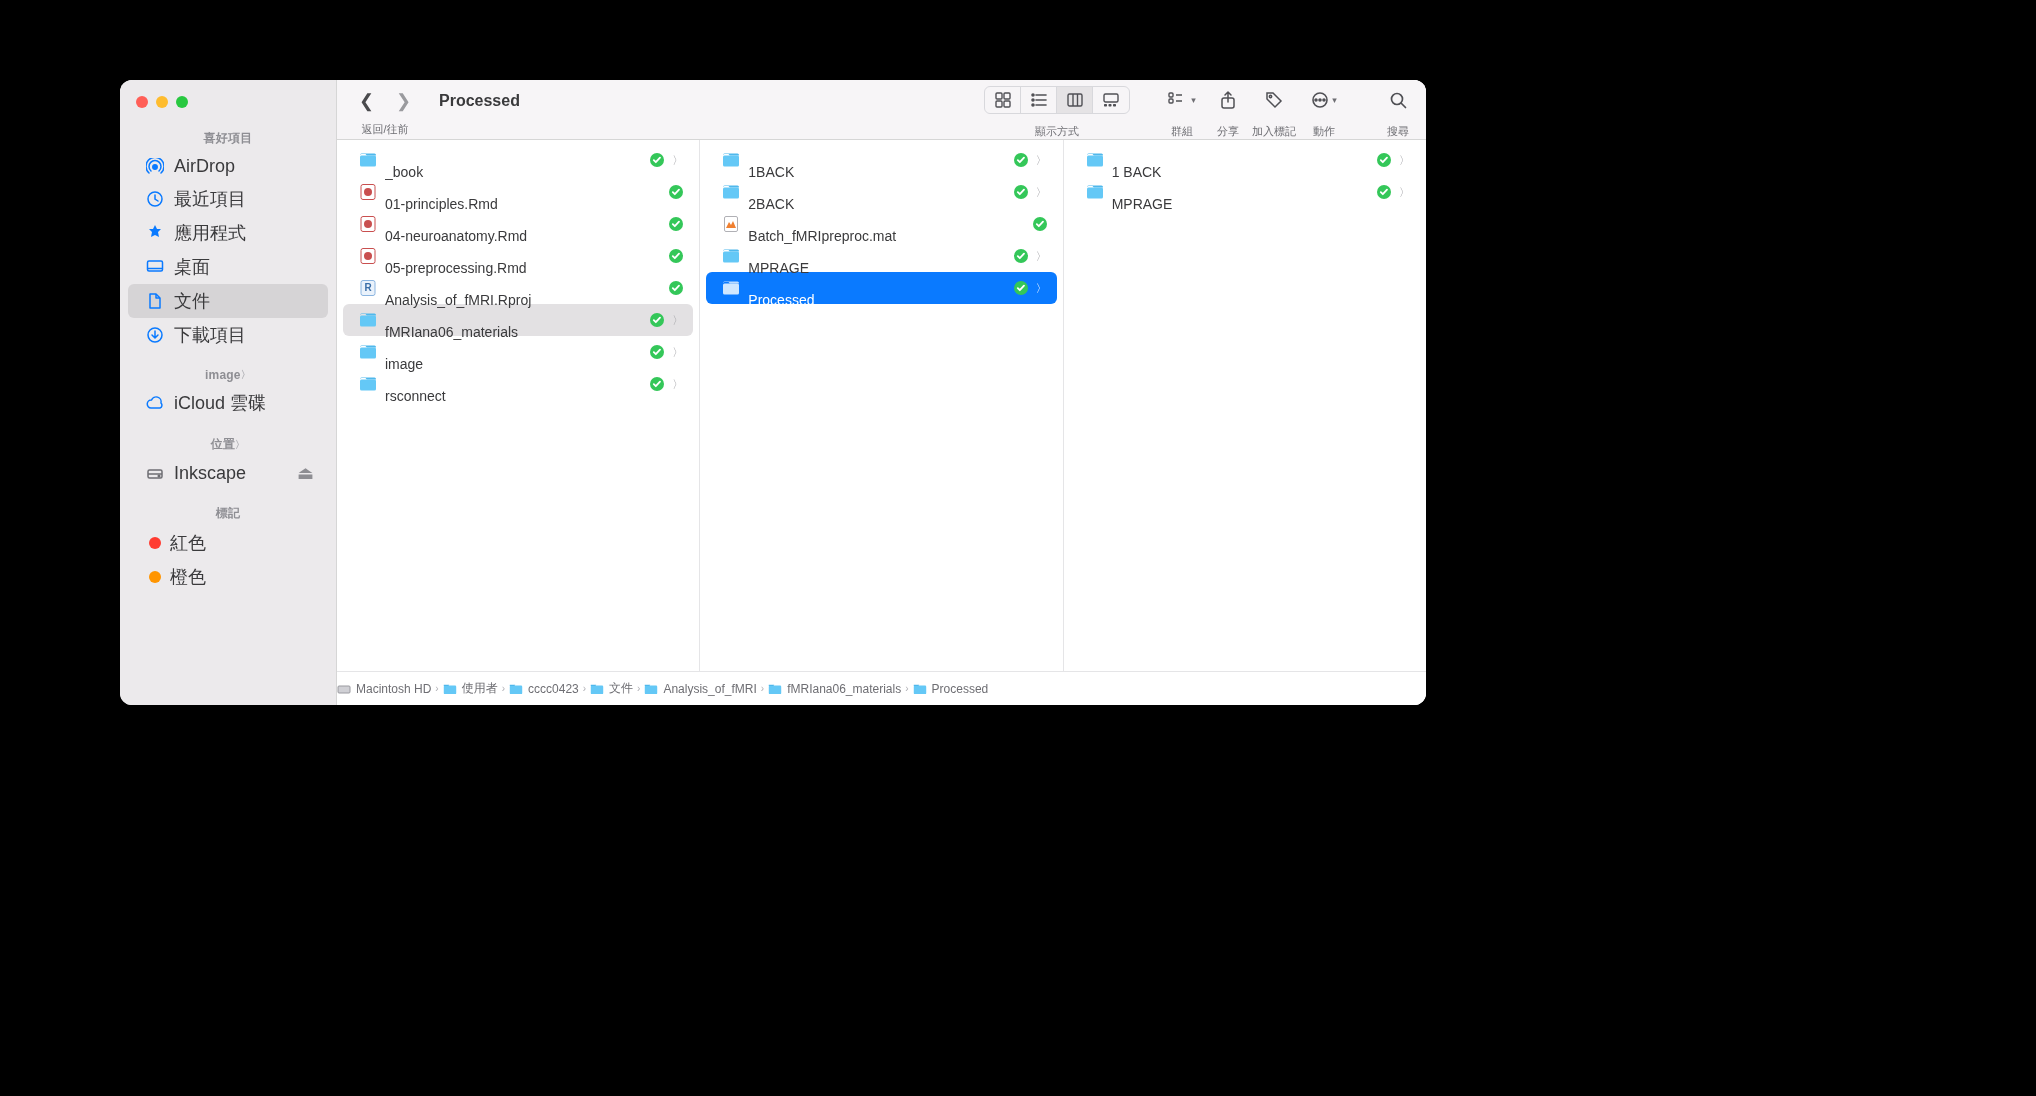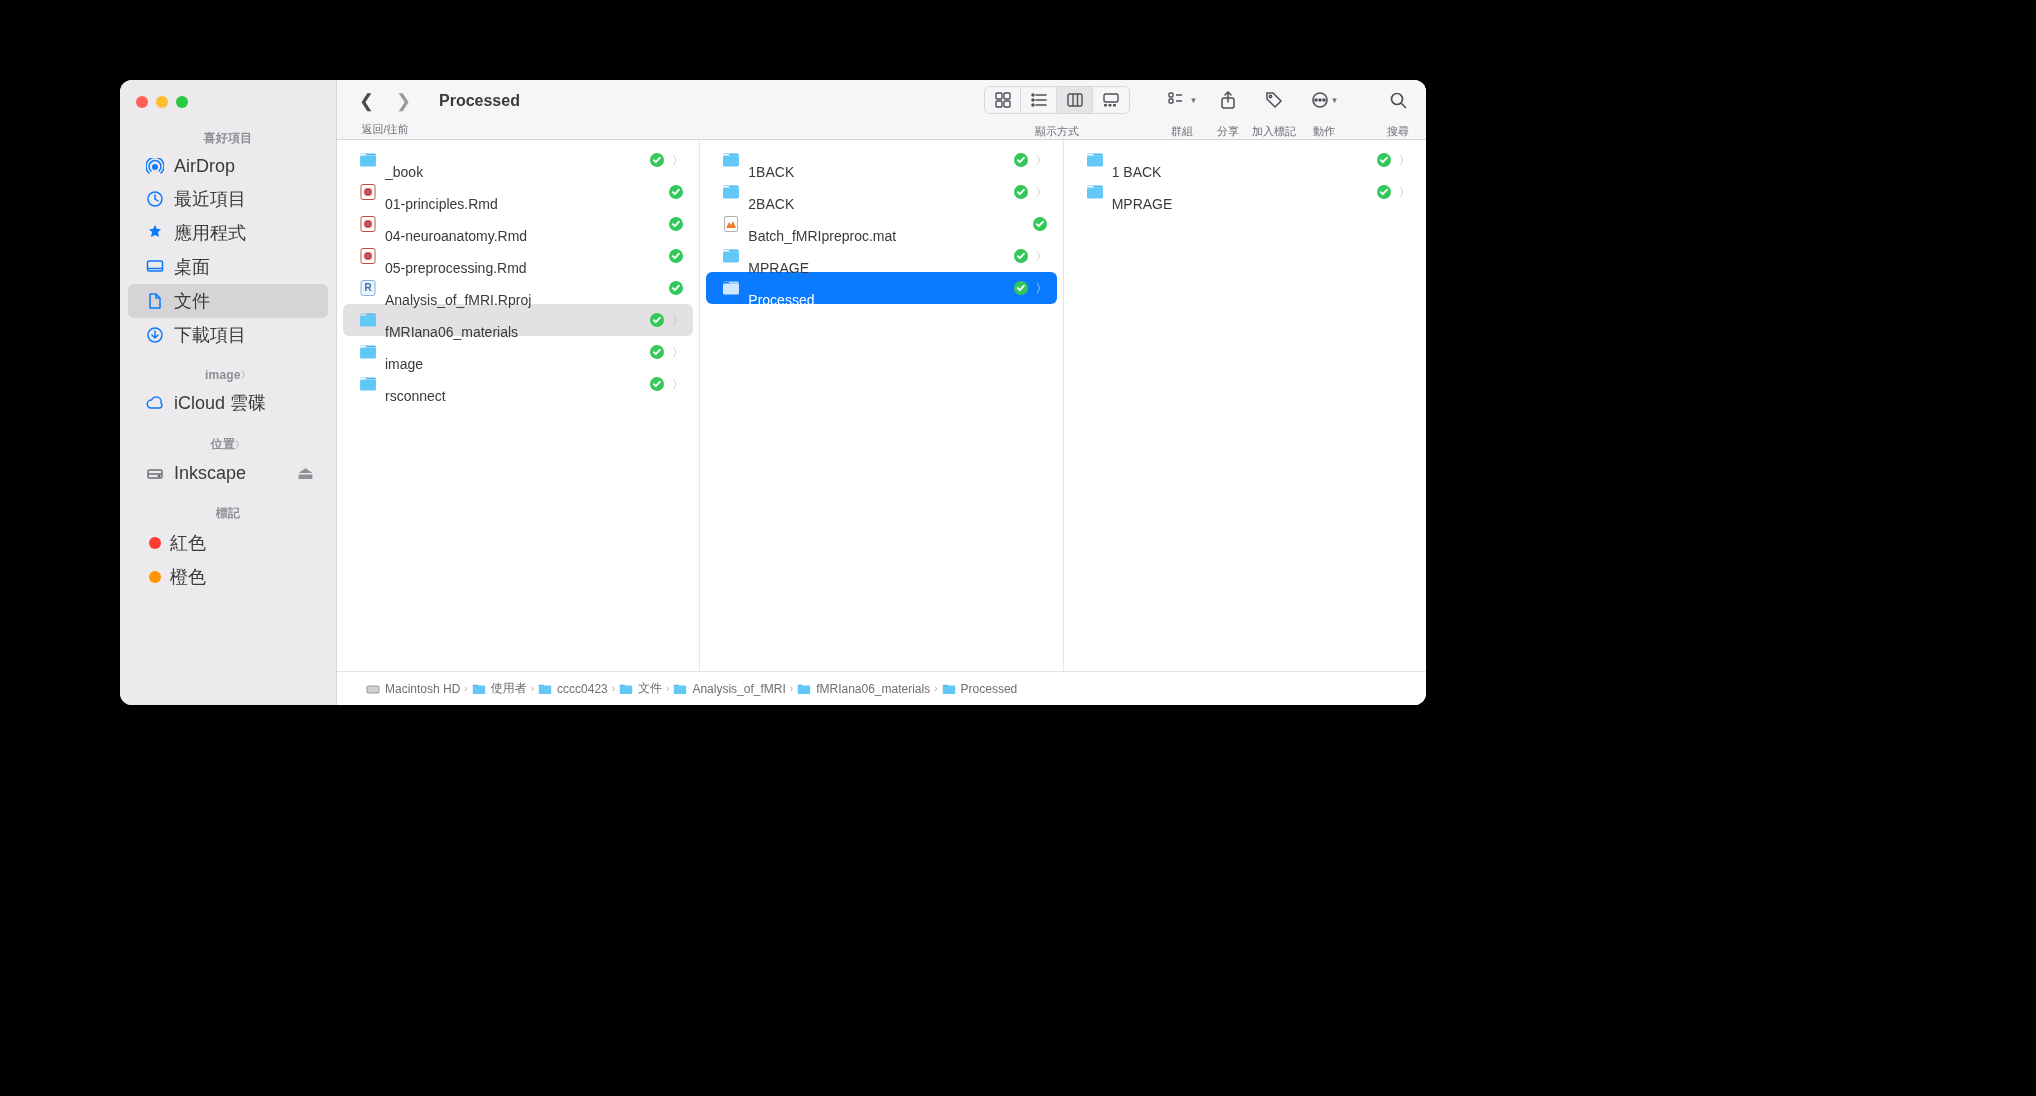--- a/index.html
+++ b/index.html
@@ -61,21 +61,21 @@
 .row.sel-gray { background:#e3e1e3; }
 .row.sel-blue { background:#0a7aff; color:#fff; }
 .row.sel-blue .chv, .row.sel-blue .sync { color:#fff; }
 .file-ico { width:18px; height:18px; flex-shrink:0; display:inline-flex; align-items:center; justify-content:center; }
 .lbl { flex:1; white-space:nowrap; overflow:hidden; text-overflow:ellipsis;margin-top:24px; }
 .sync { width:14px; height:14px; color:#34c759; flex-shrink:0; }
 .chv { font-size:11px; color:#a0a0a5; flex-shrink:0; }
 
 .pathbar {
   height:34px; border-top:1px solid #e5e5e7; background:#fff;
-  display:flex; align-items:center; gap:4px; padding:0 29px;
+  display:flex; align-items:center; gap:4px; padding:0 0;
   font-size:12px; color:#6e6e73; overflow:hidden;
 }
 .pb-item { display:inline-flex; align-items:center; gap:5px; white-space:nowrap; }
 .pb-sep { color:#b0b0b5; font-size:10px; }
 .pb-ico { width:14px; height:14px; display:inline-flex; align-items:center; justify-content:center; }
 </style>
 </head>
 <body>
 
 <svg width="0" height="0" style="position:absolute">

